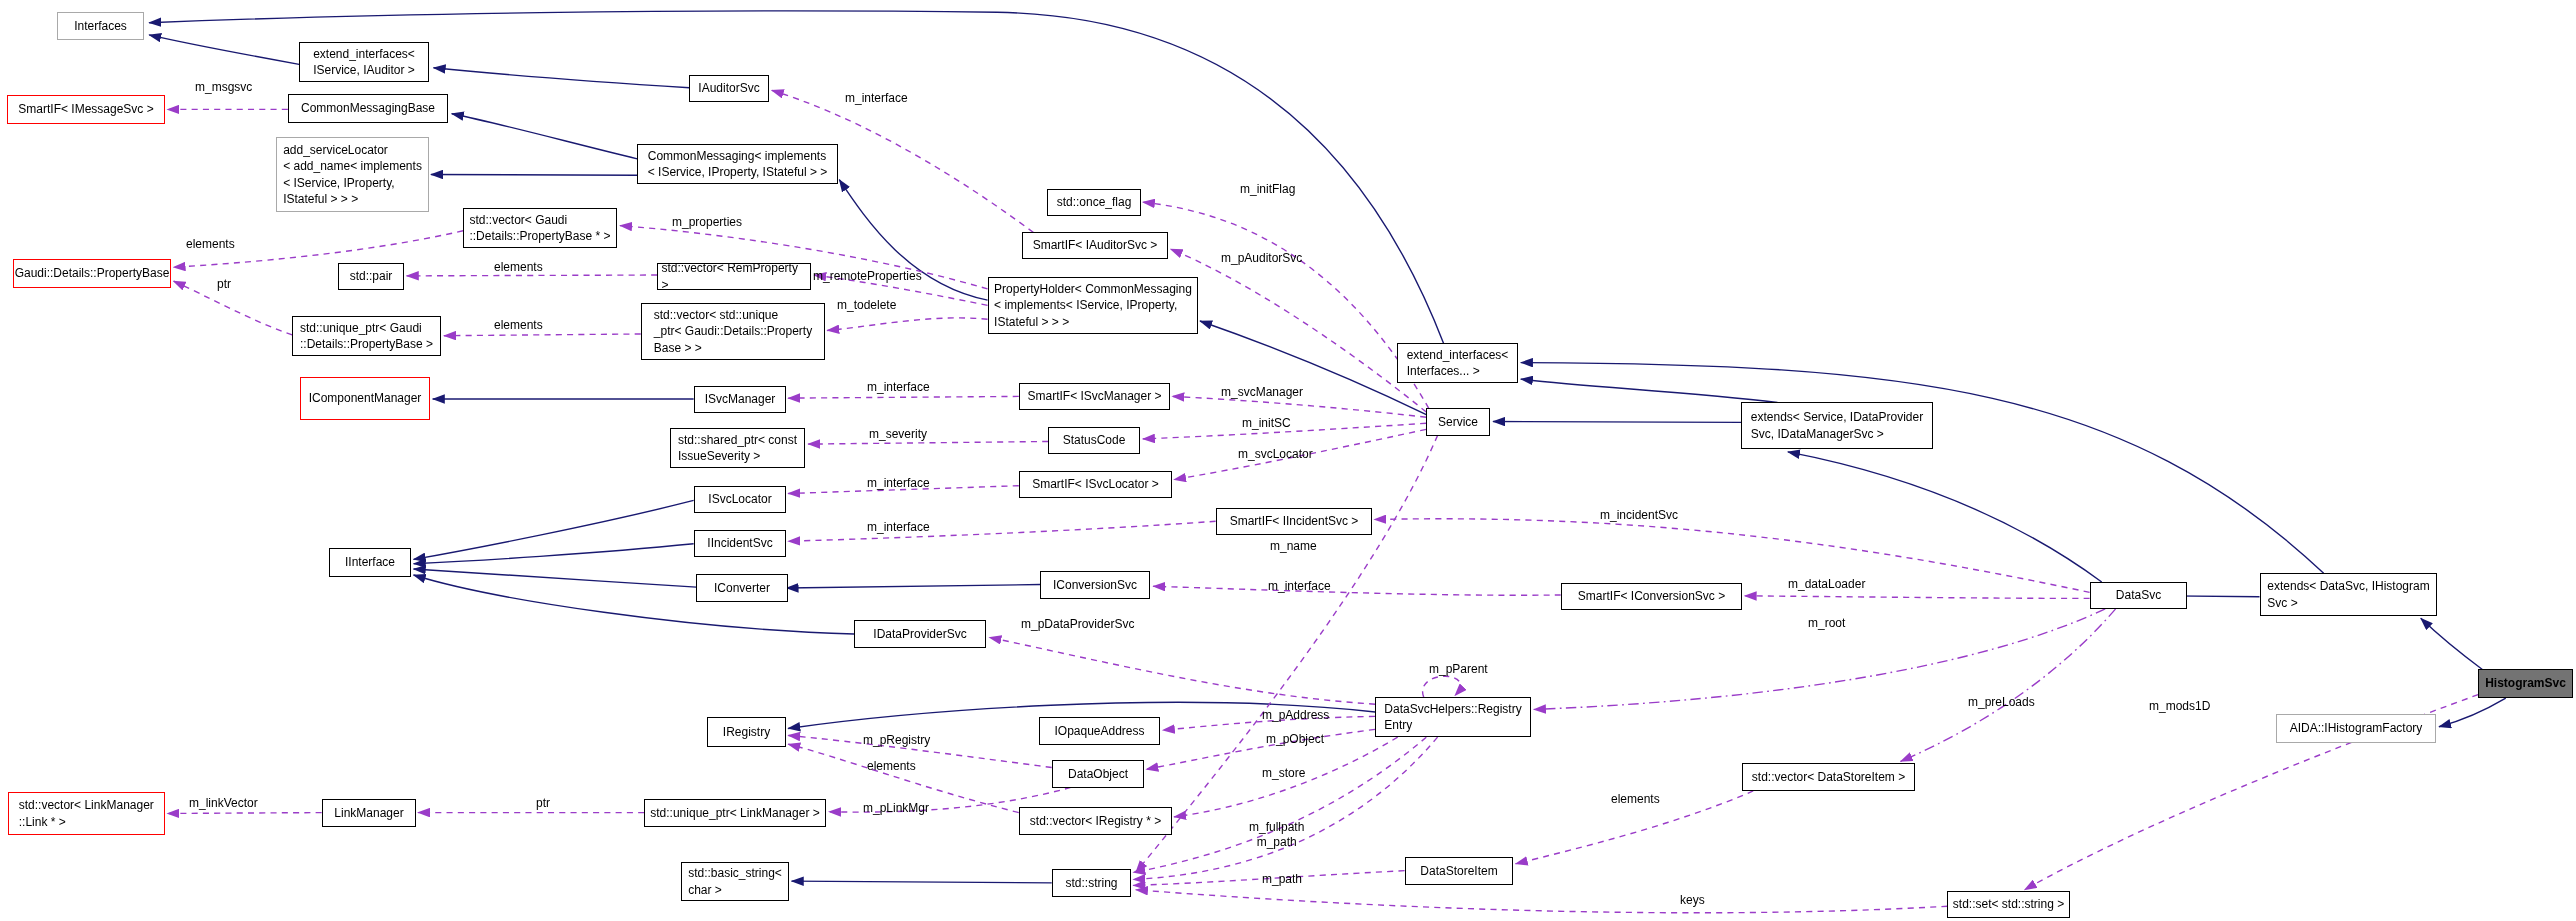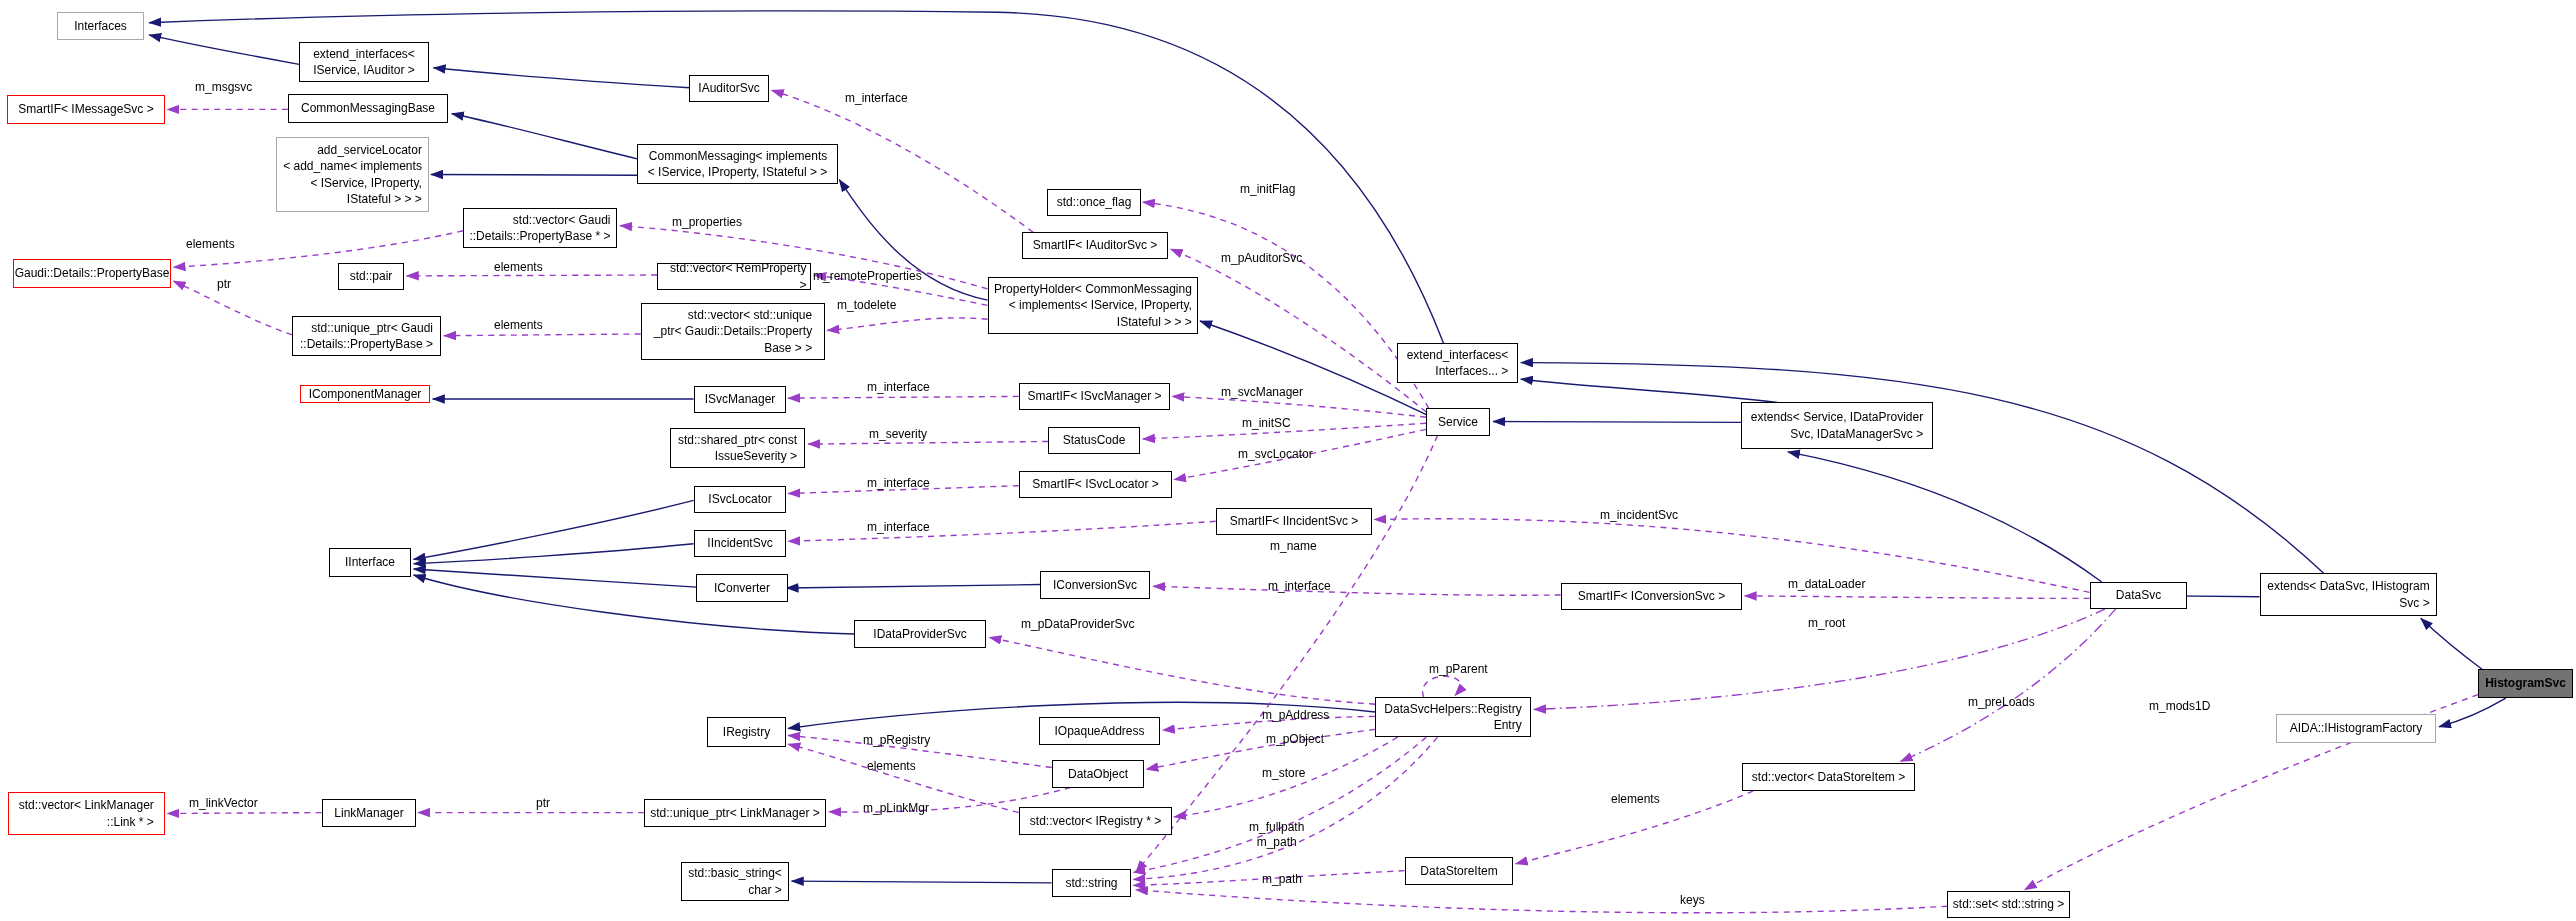--- a/index.html
+++ b/index.html
@@ -4,21 +4,21 @@
 <style>
   html,body{margin:0;padding:0;background:#ffffff;}
   body{width:2576px;height:922px;position:relative;font-family:"Liberation Sans",sans-serif;}
   #canvas{position:absolute;left:0;top:0;width:2576px;height:922px;}
   svg.edges{position:absolute;left:0;top:0;}
   .node{
     position:absolute;box-sizing:border-box;
     display:flex;align-items:center;justify-content:center;
     background:#ffffff;border:0.9px solid #000000;
     font-size:12px;line-height:16.5px;color:#000;
-    text-align:right;white-space:pre-line;padding:0.9px 3.5px;
+    text-align:left;white-space:pre-line;padding:0.9px 3.5px;
     cursor:pointer;
   }
   .node.v-gray{border-color:#a9a9a9;}
   .node.v-red{border-color:#ff0000;}
   .node.v-target{background:#737373;font-weight:bold;}
   .elabel{
     position:absolute;font-size:12px;line-height:14.7px;color:#000;
     white-space:pre-line;text-align:center;
   }
 </style>
@@ -131,21 +131,21 @@
 &lt; implements&lt; IService, IProperty,
 IStateful &gt; &gt; &gt;</div>
   <div class="node" style="left:292px;top:316px;width:149px;height:40px">std::unique_ptr&lt; Gaudi
 ::Details::PropertyBase &gt;</div>
   <div class="node" style="left:641px;top:303px;width:184px;height:57px">std::vector&lt; std::unique
 _ptr&lt; Gaudi::Details::Property
 Base &gt; &gt;</div>
   <div class="node v-red" style="left:13px;top:259px;width:158px;height:29px">Gaudi::Details::PropertyBase</div>
   <div class="node" style="left:1397px;top:343px;width:121px;height:40px">extend_interfaces&lt;
 Interfaces... &gt;</div>
-  <div class="node v-red" style="left:300px;top:385px;width:130px;height:18px">IComponentManager</div>
+  <div class="node v-red" style="left:300px;top:377px;width:130px;height:43px">IComponentManager</div>
   <div class="node" style="left:694px;top:386px;width:92px;height:27px">ISvcManager</div>
   <div class="node" style="left:1019px;top:383px;width:151px;height:27px">SmartIF&lt; ISvcManager &gt;</div>
   <div class="node" style="left:670px;top:428px;width:135px;height:40px">std::shared_ptr&lt; const
 IssueSeverity &gt;</div>
   <div class="node" style="left:1048px;top:427px;width:92px;height:27px">StatusCode</div>
   <div class="node" style="left:1019px;top:471px;width:153px;height:27px">SmartIF&lt; ISvcLocator &gt;</div>
   <div class="node" style="left:694px;top:486px;width:92px;height:27px">ISvcLocator</div>
   <div class="node" style="left:329px;top:548px;width:82px;height:29px">IInterface</div>
   <div class="node" style="left:694px;top:530px;width:92px;height:27px">IIncidentSvc</div>
   <div class="node" style="left:1216px;top:508px;width:156px;height:27px">SmartIF&lt; IIncidentSvc &gt;</div>

